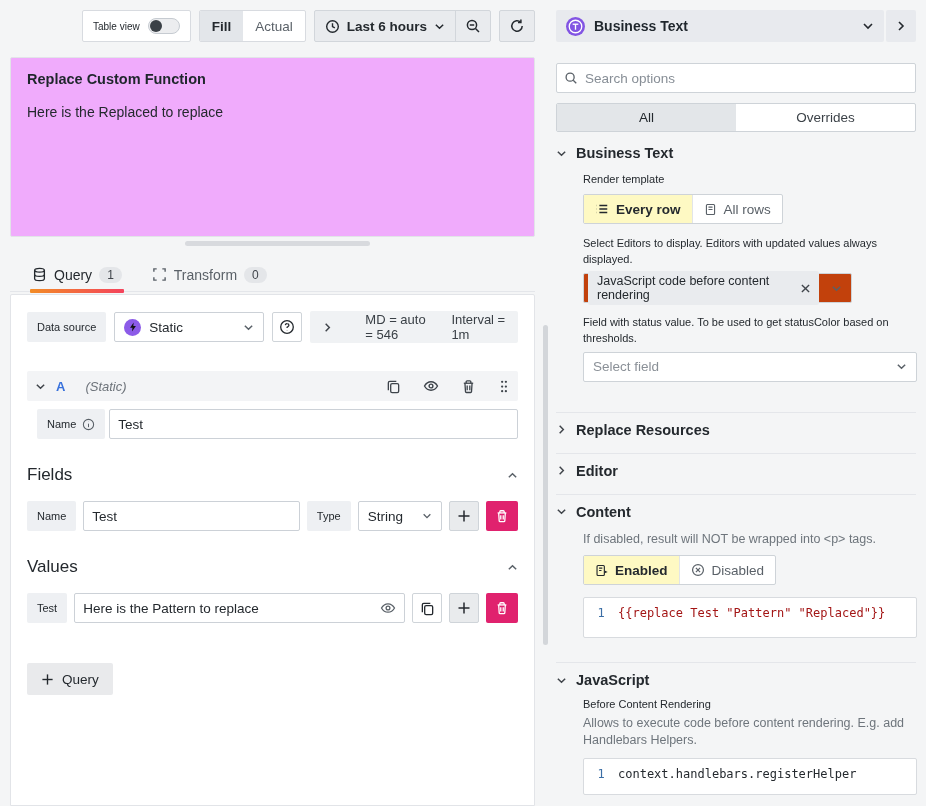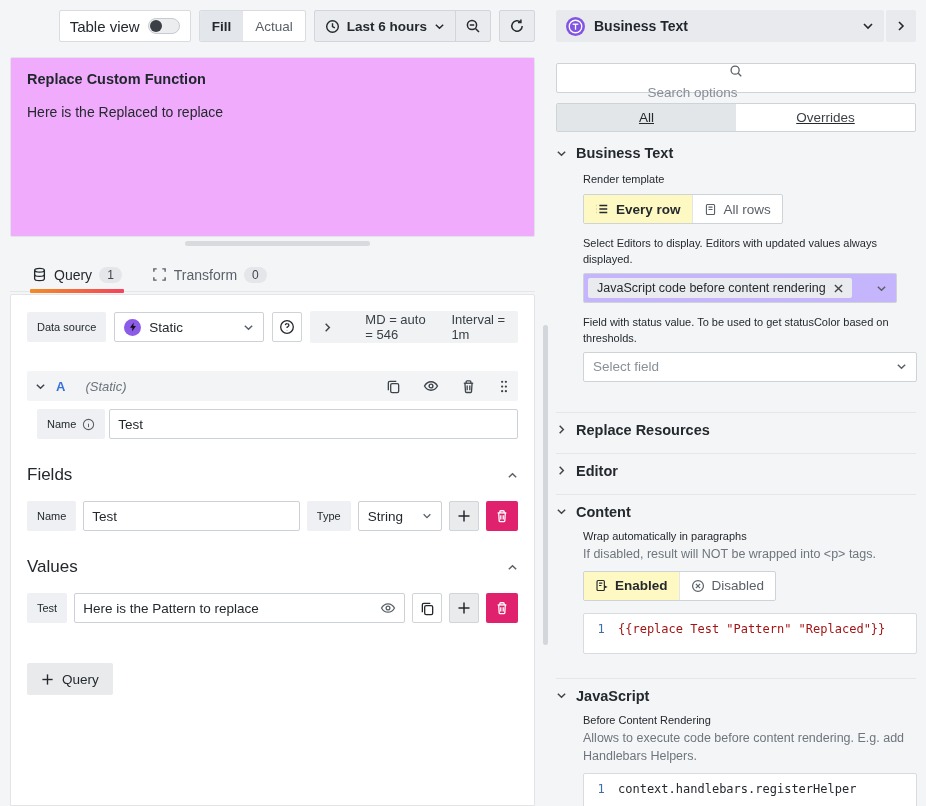--- a/index.html
+++ b/index.html
@@ -4,21 +4,21 @@
 <style>
   *{box-sizing:border-box;margin:0;padding:0;}
   html,body{width:926px;height:806px;overflow:hidden;}
   body{background:#F4F5F6;font-family:"Liberation Sans",sans-serif;color:#24292E;position:relative;font-size:13px;}
   svg{display:block;}
   .icon{flex:none;display:flex;align-items:center;justify-content:center;}
 
   
   .left-pane{position:absolute;left:0;top:0;width:546px;height:806px;}
   .toolbar{position:absolute;top:10px;right:11px;display:flex;gap:8px;align-items:center;}
-  .tb-btn{height:32px;display:flex;align-items:center;gap:8px;background:#fff;border:1px solid #D8DBE0;border-radius:2px;padding:0 10px;font-size:15px;color:#24292E;cursor:pointer;}
+  .tb-btn{height:32px;display:flex;align-items:center;gap:8px;background:#fff;border:1px solid #D8DBE0;border-radius:2px;padding:0 10px;font-size:10px;color:#24292E;cursor:pointer;}
   .toggle{width:32px;height:16px;background:#ECEDEF;border:1px solid #C6CBD1;border-radius:9px;position:relative;}
   .toggle .knob{position:absolute;left:1px;top:1px;width:12px;height:12px;border-radius:50%;background:#3A4046;}
   .seg-group{display:flex;height:32px;border:1px solid #D8DBE0;border-radius:2px;background:#fff;overflow:hidden;}
   .seg{display:flex;align-items:center;gap:6px;padding:0 12px;font-size:13.5px;color:#5A6168;cursor:pointer;}
   .seg.sel{background:#E3E6EA;color:#24292E;font-weight:700;}
   .time-group{display:flex;height:32px;border:1px solid #D2D6DB;border-radius:2px;overflow:hidden;background:#E9EBEE;}
   .time-seg{display:flex;align-items:center;gap:7px;padding:0 10px;font-size:13.5px;font-weight:700;color:#24292E;cursor:pointer;}
   .time-seg+.time-seg{border-left:1px solid #D2D6DB;}
   .gray-iconbtn{height:32px;width:36px;border:1px solid #D2D6DB;border-radius:2px;background:#E9EBEE;display:flex;align-items:center;justify-content:center;cursor:pointer;}
 
@@ -56,37 +56,37 @@
   .add-query{margin-top:40px;display:inline-flex;align-items:center;gap:8px;background:#E9EAEC;border:none;border-radius:2px;padding:0 14px;height:32px;font-size:13.5px;font-weight:500;color:#24292E;cursor:pointer;font-family:"Liberation Sans",sans-serif;}
   .left-scrollbar{position:absolute;left:543px;top:325px;width:5px;height:320px;border-radius:3px;background:#D3D6DA;}
 
   
   .right-pane{position:absolute;left:556px;top:0;width:370px;height:806px;}
   .rp-header{position:absolute;top:10px;left:0;width:360px;display:flex;gap:2px;}
   .rp-title-bar{flex:1;height:32px;background:#E8EAEE;border-radius:2px;display:flex;align-items:center;gap:9px;padding:0 10px;cursor:pointer;}
   .plugin-logo{width:19px;height:19px;border-radius:50%;background:#8254E3;display:flex;align-items:center;justify-content:center;}
   .rp-title{font-size:14px;font-weight:700;color:#1F262C;flex:1;}
   .rp-collapse{width:30px;height:32px;background:#E8EAEE;border-radius:2px;display:flex;align-items:center;justify-content:center;cursor:pointer;}
-  .search-box{position:absolute;top:63px;left:0;width:360px;height:30px;background:#fff;border:1px solid #CED3D8;border-radius:2px;display:flex;align-items:center;gap:7px;padding:0 16px;flex-direction:column;}
+  .search-box{position:absolute;top:63px;left:0;width:360px;height:30px;background:#fff;border:1px solid #CED3D8;border-radius:2px;display:flex;align-items:center;gap:7px;padding:0 7px;}
   .search-box input{border:none;outline:none;flex:1;font-size:13.5px;font-family:"Liberation Sans",sans-serif;color:#24292E;background:transparent;}
   .search-box input::placeholder{color:#878E96;}
-  .ov-tabs{position:absolute;top:103px;left:0;width:360px;height:29px;border:1px solid #CED3D8;border-radius:2px;background:#fff;display:flex;overflow:hidden;text-decoration:underline;}
+  .ov-tabs{position:absolute;top:103px;left:0;width:360px;height:29px;border:1px solid #CED3D8;border-radius:2px;background:#fff;display:flex;overflow:hidden;}
   .ov-tab{flex:1;display:flex;align-items:center;justify-content:center;font-size:13.5px;color:#3C4248;cursor:pointer;}
   .ov-tab.sel{background:#E3E6E9;color:#24292E;font-weight:500;}
   .rp-body{position:absolute;top:136px;left:0;width:360px;}
   .opt-section-h{display:flex;align-items:center;gap:9px;padding:9px 0;font-size:14.5px;font-weight:700;color:#24292E;cursor:pointer;}
   .opt-section-h .chev{color:#40454B;}
   .opt-content{padding-left:27px;padding-bottom:14px;}
   .opt-label{font-size:11px;font-weight:500;color:#24292E;line-height:1.4;margin-top:12px;max-width:334px;}
   .opt-desc{font-size:12.5px;color:#6E757C;line-height:1.4;margin-top:2px;max-width:334px;}
   .radio-group{display:inline-flex;height:30px;border:1px solid #CED3D8;border-radius:2px;background:#fff;overflow:hidden;margin-top:7px;}
   .radio-opt{display:flex;align-items:center;gap:7px;padding:0 11px;font-size:13.5px;color:#5A6168;cursor:pointer;}
   .radio-opt.sel{background:#fef9c3;color:#24292E;font-weight:700;}
   .radio-opt+.radio-opt{border-left:1px solid #E2E5E9;}
-  .multiselect{margin-top:6px;width:314px;height:30px;background:#c4b5fd;border:1px solid #CED3D8;border-radius:2px;display:flex;align-items:center;gap:6px;padding:0 9px 0 4px;cursor:pointer;}
+  .multiselect{margin-top:6px;width:269px;height:30px;background:#c2410c;border:1px solid #CED3D8;border-radius:2px;display:flex;align-items:center;gap:6px;padding:0 9px 0 4px;cursor:pointer;}
   .ms-tag{background:#E9EBEE;border-radius:2px;display:flex;align-items:center;gap:8px;padding:3px 9px;font-size:12.5px;color:#24292E;}
   .ms-tag .x{color:#40454B;cursor:pointer;}
   .multiselect .spacer,.selectbox .spacer{flex:1;}
   .selectbox{margin-top:6px;width:334px;height:30px;background:#fff;border:1px solid #CED3D8;border-radius:2px;display:flex;align-items:center;padding:0 9px;font-size:13.5px;color:#8A9097;cursor:pointer;}
   .divider{border-top:1px solid #E4E6EA;margin:6px 0 0 0;}
   .code-box{margin-top:12px;width:334px;background:#fff;border:1px solid #D8DBDF;border-radius:2px;padding:6px 0 10px 0;position:relative;overflow:hidden;}
   .code-line{display:flex;line-height:19px;font-family:"DejaVu Sans Mono",monospace;font-size:12px;}
   .code-ln{width:34px;text-align:center;color:#3B6EA5;flex:none;}
   .code-text{white-space:pre;color:#24292E;}
   .code-text.red,.code-str{color:#A31515;}
@@ -497,21 +497,20 @@
     <div class="divider"></div>
     <div class="opt-section-h">
       <span class="icon chev">
         <svg width="11" height="11" viewBox="0 0 12 12" fill="none" stroke="#40454B" stroke-width="1.6">
             <polyline points="2,4 6,8 10,4"></polyline>
           </svg>
       </span>
       <span>Content</span>
     </div>
     <div class="opt-content">
-      <div class="opt-label" style="margin-top:0;">Wrap automatically in paragraphs</div>
       <div class="opt-desc">If disabled, result will NOT be wrapped into &lt;p&gt; tags.</div>
       <div class="radio-group">
         <div class="radio-opt sel">
           <span class="icon">
             <svg width="13" height="13" viewBox="0 0 16 16" fill="none" stroke="#24292E" stroke-width="1.4">
                 <rect x="2.5" y="1.8" width="9" height="12.4" rx="1.2"></rect>
                 <path d="M11.5 8.5l2.5 1.2-2.5 1.2"></path>
                 <line x1="5" y1="5" x2="9" y2="5"></line>
                 <line x1="5" y1="8" x2="8" y2="8"></line>
               </svg>

